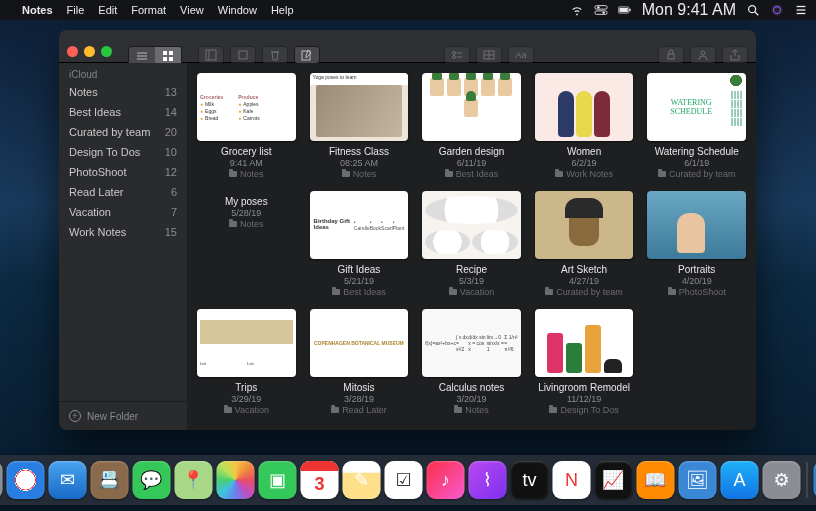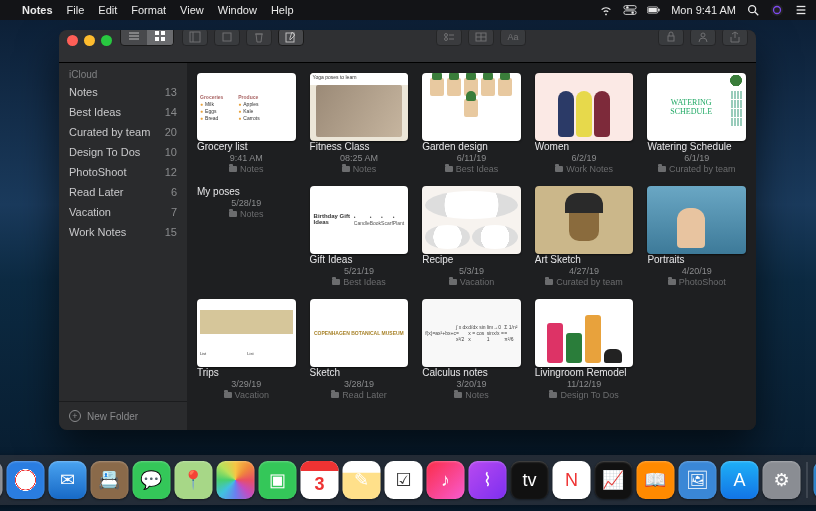--- a/index.html
+++ b/index.html
@@ -7,25 +7,25 @@
   body { background: linear-gradient(#0b1d33 0%, #1a3a5c 40%, #0c2a42 55%, #071a2c 100%); position: relative; }
 
   
   .menubar { position: absolute; top:0; left:0; right:0; height:20px; background: rgba(20,20,22,0.95); display:flex; align-items:center; color:#eaeaea; font-size:11px; padding:0 8px; justify-content:space-between; z-index:50; }
   .menubar .left, .menubar .right { display:flex; align-items:center; gap:14px; }
   .menubar .right { gap:10px; }
   .menubar .apple { font-size:13px; }
   .menubar .menuitem { cursor:default; }
   .menubar .bold { font-weight:600; }
   .status-icon svg { width:14px; height:14px; display:block; }
-  .clock { font-size:11px;text-align:center; }
+  .clock { font-size:16px;text-align:center; }
 
   
   .window { position:absolute; top:30px; left:59px; width:697px; height:400px; background:#1e1f21; border-radius:8px; box-shadow:0 20px 40px rgba(0,0,0,0.6); overflow:hidden; display:flex; flex-direction:column; }
-  .titlebar { height:30px; background:#2f3033; display:flex; align-items:flex-end; padding:16px 8px; gap:8px; border-bottom:1px solid #000; }
+  .titlebar { height:30px; background:#2f3033; display:flex; align-items:flex-start; padding:16px 8px; gap:16px; border-bottom:1px solid #000; }
   .traffic { display:flex; gap:6px; }
   .traffic span { width:11px; height:11px; border-radius:50%; display:block; }
   .tl-close { background:#ff5f57; }
   .tl-min { background:#febc2e; }
   .tl-max { background:#28c840; }
   .seg { display:flex; background:#48494c; border:1px solid #1a1a1a; border-radius:4px; overflow:hidden; }
   .seg .btn { width:26px; height:18px; display:flex; align-items:center; justify-content:center; color:#bdbdbd; }
   .seg .btn.active { background:#6a6b6e; color:#fff; }
   .tbtn { width:26px; height:18px; background:#48494c; border:1px solid #1a1a1a; border-radius:4px; display:flex; align-items:center; justify-content:center; color:#bdbdbd; }
   .tbtn.dim { opacity:.45; }
@@ -45,21 +45,21 @@
   .side-item.selected { background:#0a63c9; color:#fff; }
   .side-item.selected .count { color:#dbe9fa; }
   .side-footer { padding:8px 10px; color:#8a8b8d; font-size:10px; display:flex; align-items:center; gap:6px; border-top:1px solid #1b1c1e; }
   .plus-circle { width:12px; height:12px; border:1px solid #8a8b8d; border-radius:50%; display:flex; align-items:center; justify-content:center; font-size:9px; line-height:1; }
 
   
   .grid-wrap { flex:1; overflow:auto; background:#1e1f21; padding:10px; }
   .grid { display:grid; grid-template-columns: repeat(5, 1fr); gap:12px 14px; }
   .card { display:flex; flex-direction:column; align-items:center; }
   .thumb { width:100%; height:68px; background:#fff; border-radius:4px; box-shadow: 0 1px 2px rgba(0,0,0,.6); overflow:hidden; display:flex; align-items:center; justify-content:center; font-size:7px; color:#333; }
-  .card .title { color:#e7e7e9; font-size:10px; width:100%; text-align:left; white-space:nowrap; overflow:hidden; text-overflow:ellipsis; }
+  .card .title { color:#e7e7e9; font-size:10px; margin-top:5px; width:100%; text-align:center; white-space:nowrap; overflow:hidden; text-overflow:ellipsis; }
   .card .date { color:#8a8b8d; font-size:9px; margin-top:1px; }
   .card .folder { color:#6b6c6e; font-size:9px; display:flex; align-items:center; gap:3px; margin-top:1px; }
   .folder-icon { width:8px; height:6px; background:#6b6c6e; border-radius:1px; position:relative; }
   .folder-icon::before { content:""; position:absolute; top:-2px; left:0; width:4px; height:2px; background:#6b6c6e; border-radius:1px 1px 0 0; }
 
   
   .th-grocery { background:#fff; display:grid; grid-template-columns: 40% 60%; font-size:5px; padding:4px; gap:2px;}
   .th-grocery .col { display:flex; flex-direction:column; gap:1px;}
   .th-grocery .hdr { color:#a66; font-weight:600;}
   .th-grocery .dot::before{content:"●"; color:#e8a23c; margin-right:2px;}
@@ -494,21 +494,21 @@
               <div class="hdr2">COPENHAGEN BOTANICAL MUSEUM</div>
               <div class="para"></div>
               <div class="para"></div>
               <div class="para"></div>
               <div class="para"></div>
               <div class="para"></div>
               <div class="para"></div>
               <div class="para"></div>
               <div class="para"></div>
             </div>
-            <div class="title">Sketch</div>
+            <div class="title">Mitosis</div>
             <div class="date">3/28/19</div>
             <div class="folder">
               <span class="folder-icon"></span>
               <span>Read Later</span>
             </div>
           </div>
           <div class="card">
             <div class="thumb th-calc">
               <div class="eq">f(x)=ax²+bx+c</div>
               <div class="eq">∫ x dx = x²/2</div>

